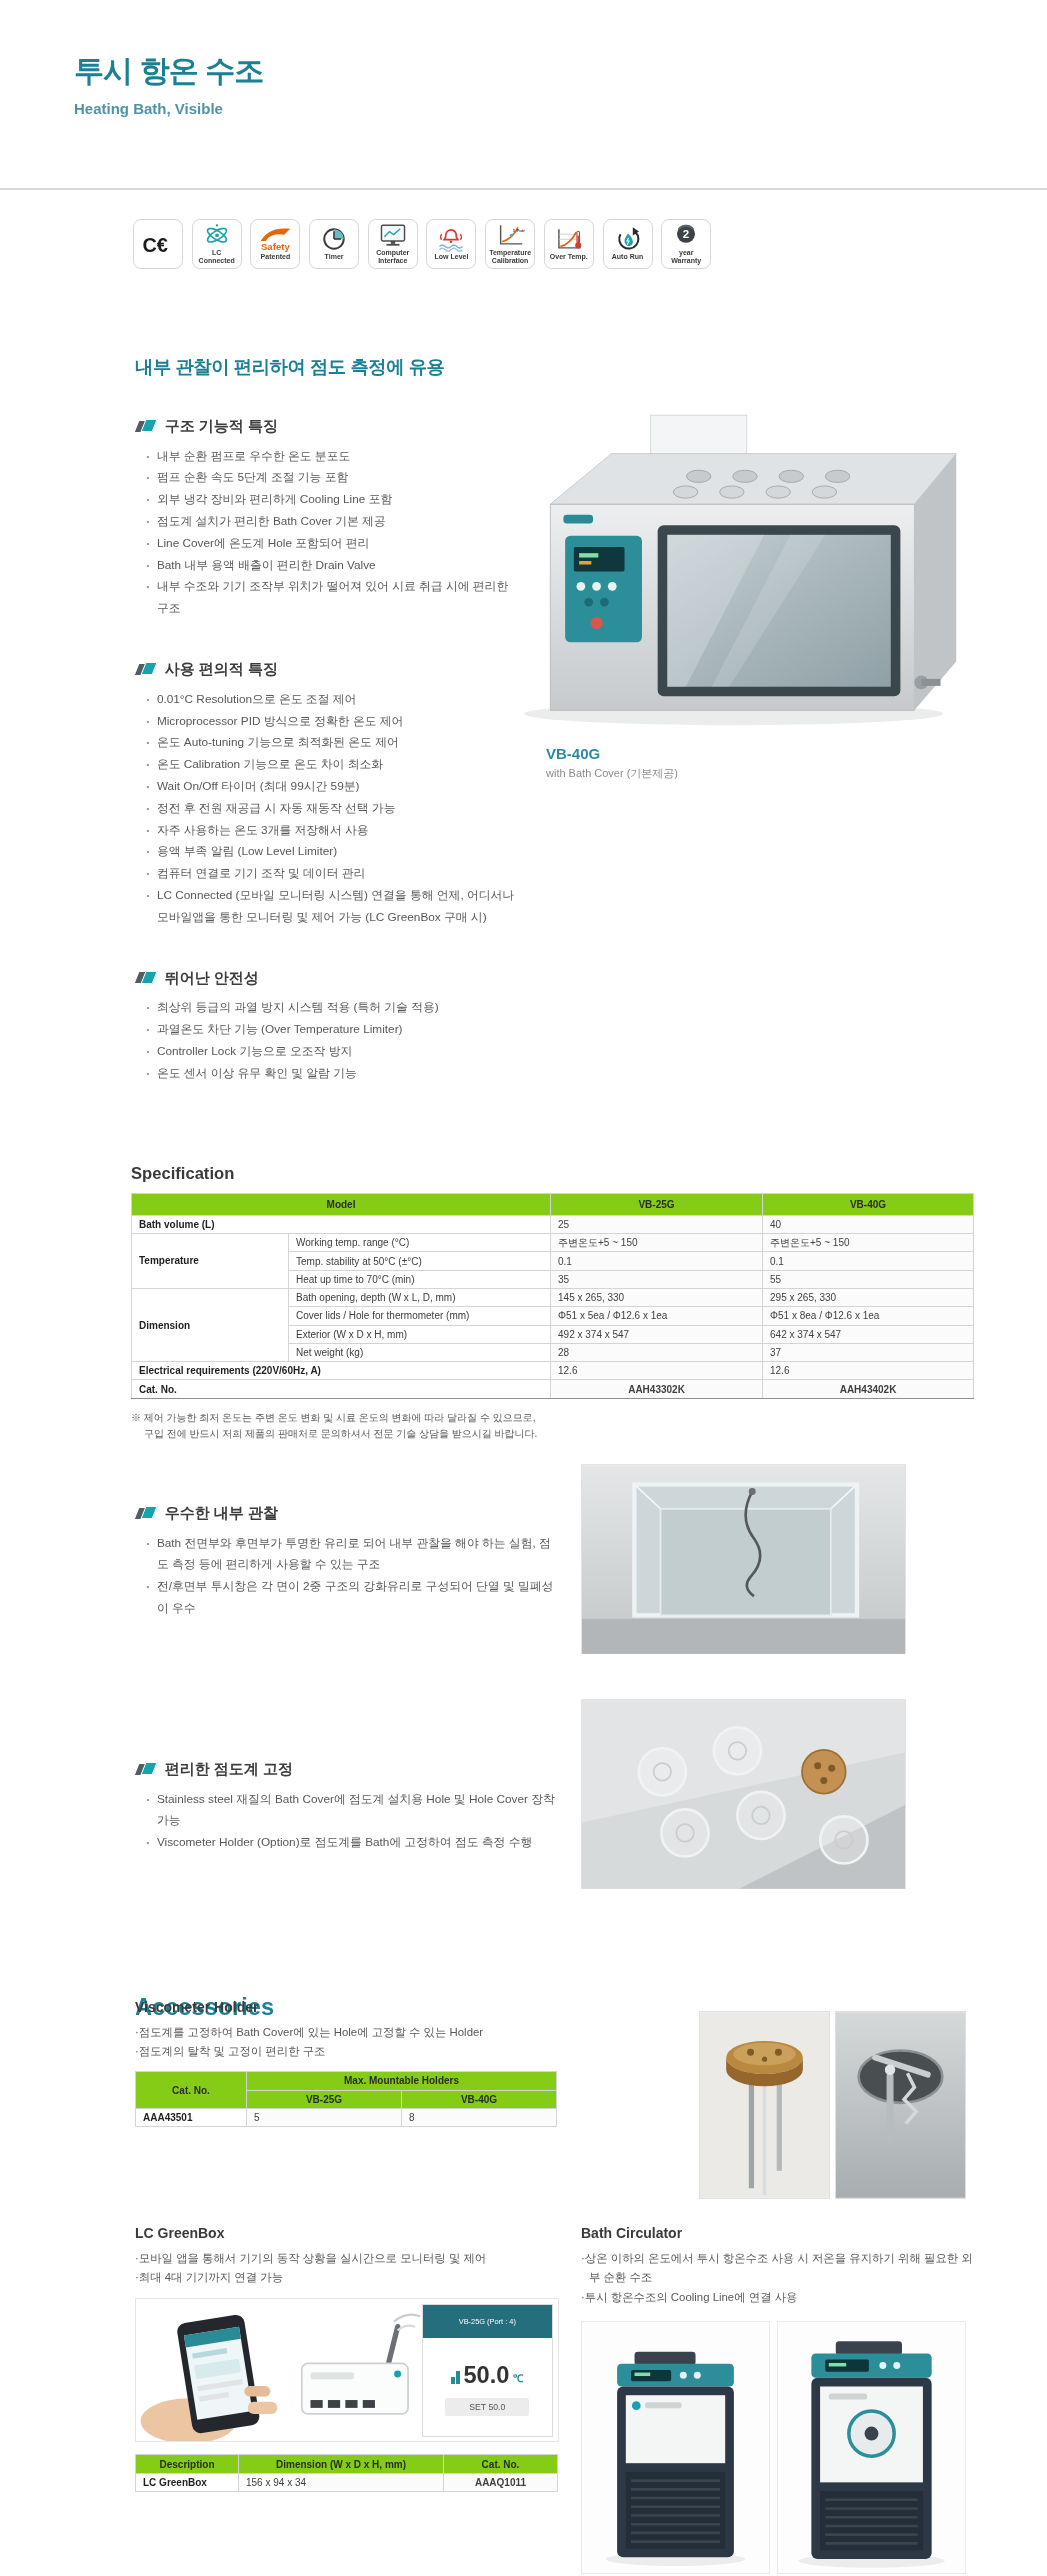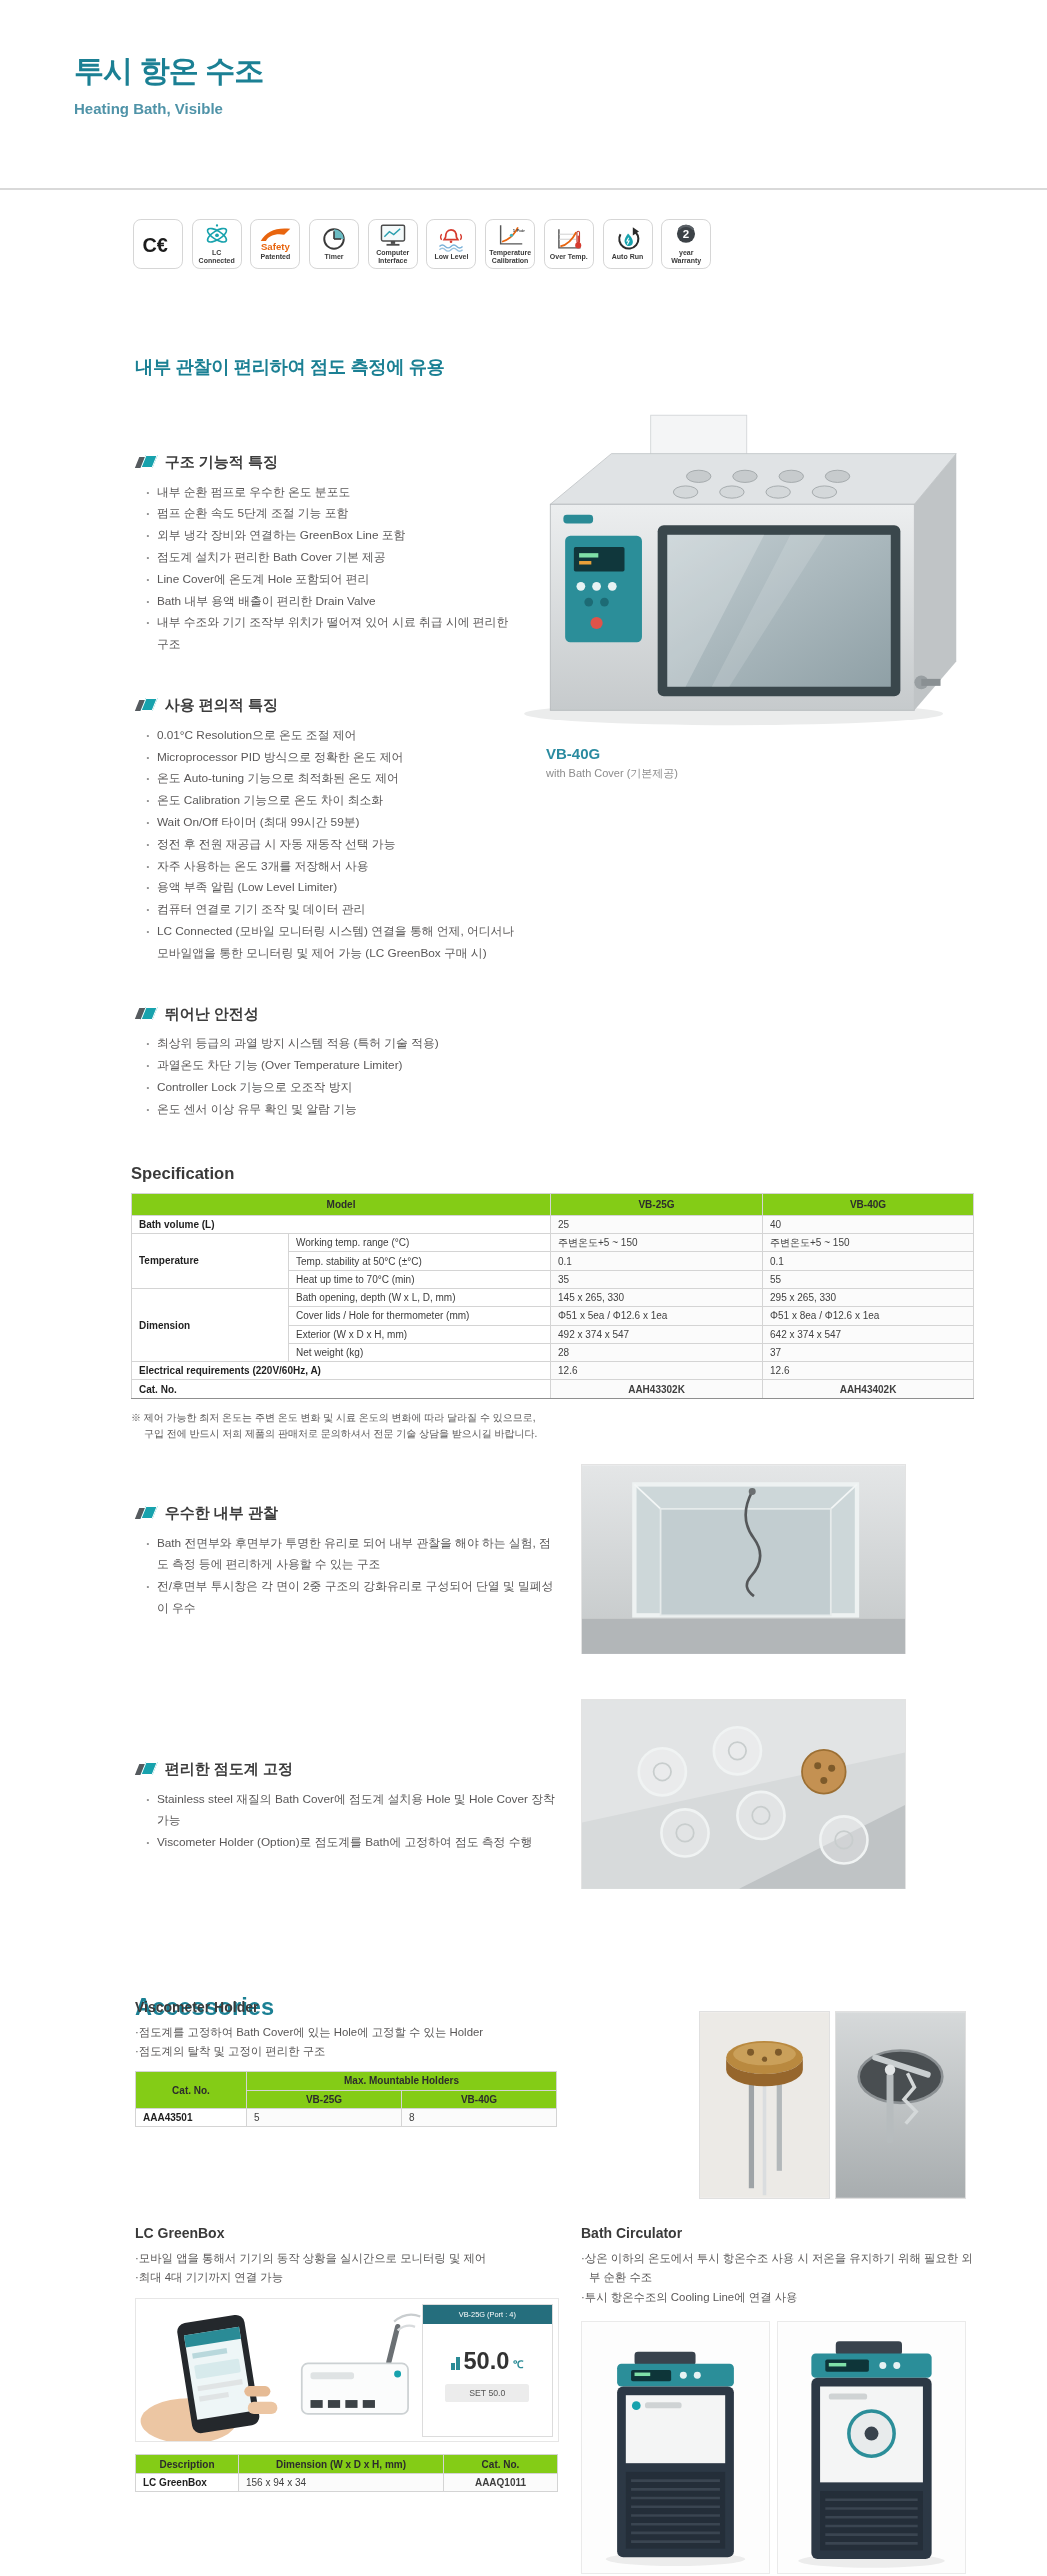--- a/index.html
+++ b/index.html
@@ -19,21 +19,21 @@
          padding:2.6px 0.9px;}
   .badge-icon{height:26px;display:flex;align-items:center;justify-content:center;}
   .badge-icon.full{height:40px;}
   .badge-label{font-size:7px;font-weight:bold;color:#3a3a3a;text-align:center;line-height:1.2;
                white-space:pre-line;margin-top:0.9px;}
   .badge-label .safety-word{display:block;color:#e8650f;font-size:9.6px;line-height:1.1;}
 
   
   .headline{position:absolute;left:135px;top:354px;font-size:18.3px;font-weight:bold;color:#1b8094;letter-spacing:-0.4px;}
   .features{position:absolute;left:135px;top:417px;width:382px;}
-  .feature{margin-bottom:40px;margin-top:36px;}
+  .feature{margin-bottom:40px;}
   .feature-title,.block-head{display:flex;align-items:center;gap:8.7px;font-size:15px;font-weight:bold;color:#3c3c3c;margin-bottom:9.6px;}
   .sec-icon{position:relative;width:21px;height:15px;flex:0 0 21px;}
   .sec-icon i{position:absolute;width:9.6px;height:11.4px;transform:skewX(-22deg);}
   .sec-icon .a{left:1.7px;top:1.7px;background:#565b5f;}
   .sec-icon .b{left:7.9px;top:0;background:#17a2ad;border:1.7px solid #fff;}
   ul.blist{margin:0;padding:0 0 0 11.4px;list-style:none;}
   ul.blist li{position:relative;font-size:11.8px;color:#595757;line-height:1.85;padding-left:10.5px;}
   ul.blist li::before{content:"•";position:absolute;left:0;top:0;color:#8c8c8c;font-size:7.9px;line-height:2.8;}
 
   
@@ -69,21 +69,21 @@
   .notes{font-size:11.4px;color:#595757;line-height:1.7;}
   .notes .note{padding-left:7.9px;text-indent:-7.9px;}
   .visco-block{position:absolute;left:135px;top:1999px;width:424px;}
   .visco-table{width:422px;margin-top:9.6px;}
   .visco-photos{position:absolute;left:699px;top:2011px;display:flex;gap:5.2px;}
   .visco-photos .ph{width:131px;height:188px;border:0.9px solid #e0e0e0;box-sizing:border-box;}
 
   .greenbox{position:absolute;left:135px;top:2225px;width:424px;}
   .gb-image{position:relative;width:424px;height:144px;margin-top:10.5px;border:0.9px solid #e6e6e6;box-sizing:border-box;background:#fff;}
   .gb-app{position:absolute;right:5.2px;top:5.2px;width:129px;height:131px;border:0.9px solid #dcdcdc;background:#fff;}
-  .gb-app-header{height:19px;background:#256e7d;color:#fff;font-size:7.4px;display:flex;align-items:center;justify-content:center;}
+  .gb-app-header{height:33px;background:#256e7d;color:#fff;font-size:7.4px;display:flex;align-items:center;justify-content:center;}
   .gb-temp-row{display:flex;align-items:flex-end;justify-content:center;margin-top:26px;gap:3.5px;}
   .gb-bars{display:flex;align-items:flex-end;gap:1.7px;margin-bottom:4.4px;}
   .gb-bars i{display:block;width:3.5px;background:#2a8b96;}
   .gb-bars i:nth-child(1){height:7px;}
   .gb-bars i:nth-child(2){height:12.2px;}
   .gb-app-temp{font-size:23.6px;font-weight:bold;color:#333;line-height:1;}
   .gb-app-unit{font-size:10.5px;color:#2a8b96;font-weight:bold;margin-bottom:2.6px;}
   .gb-app-set{margin:10.5px auto 0;width:84px;height:17.5px;background:#ececec;color:#555;font-size:8.7px;
               display:flex;align-items:center;justify-content:center;border-radius:2.6px;}
   .gb-table{width:422px;margin-top:12.2px;}
@@ -224,21 +224,21 @@
       <div class="feature-title">
         <span class="sec-icon">
             <i class="a"></i>
             <i class="b"></i>
           </span>
         <span>구조 기능적 특징</span>
       </div>
       <ul class="blist">
         <li>내부 순환 펌프로 우수한 온도 분포도</li>
         <li>펌프 순환 속도 5단계 조절 기능 포함</li>
-        <li>외부 냉각 장비와 연결하는 GreenBox Line 포함</li>
+        <li>외부 냉각 장비와 편리하게 Cooling Line 포함</li>
         <li>점도계 설치가 편리한 Bath Cover 기본 제공</li>
         <li>Line Cover에 온도계 Hole 포함되어 편리</li>
         <li>Bath 내부 용액 배출이 편리한 Drain Valve</li>
         <li>내부 수조와 기기 조작부 위치가 떨어져 있어 시료 취급 시에 편리한 구조</li>
       </ul>
     </div>
     <div class="feature">
       <div class="feature-title">
         <span class="sec-icon">
             <i class="a"></i>

